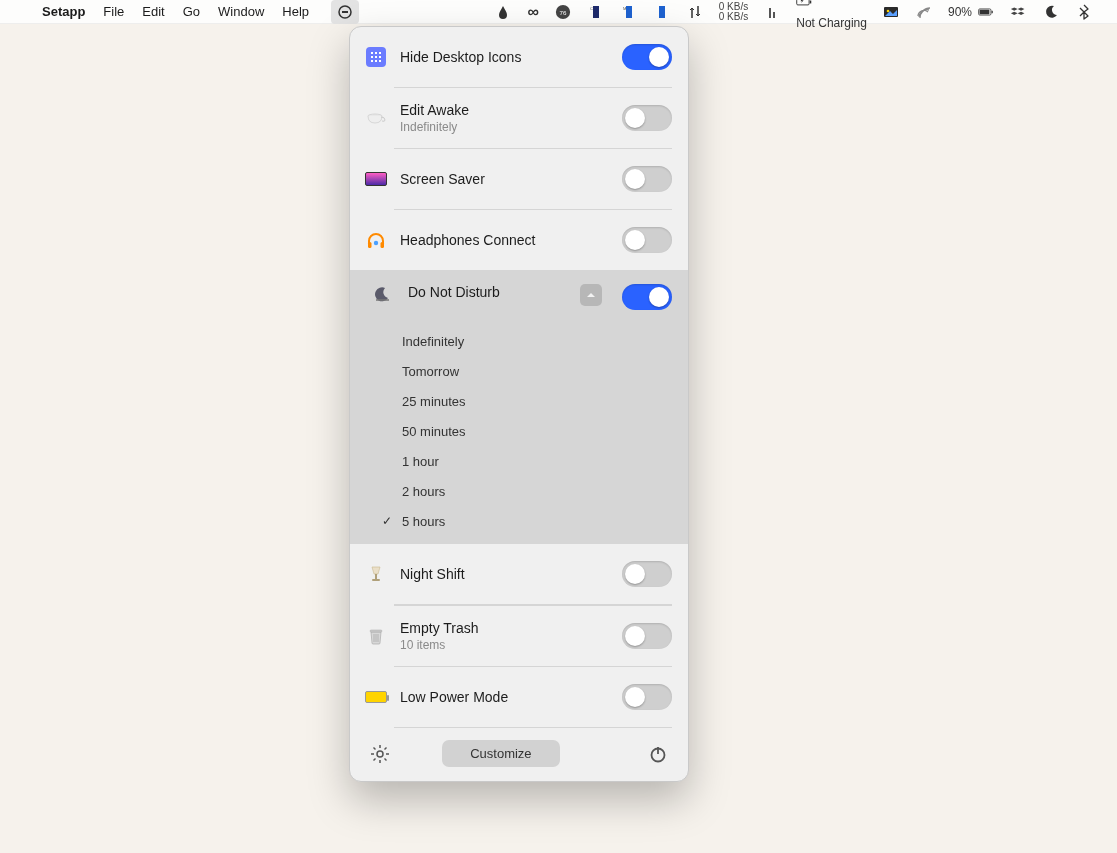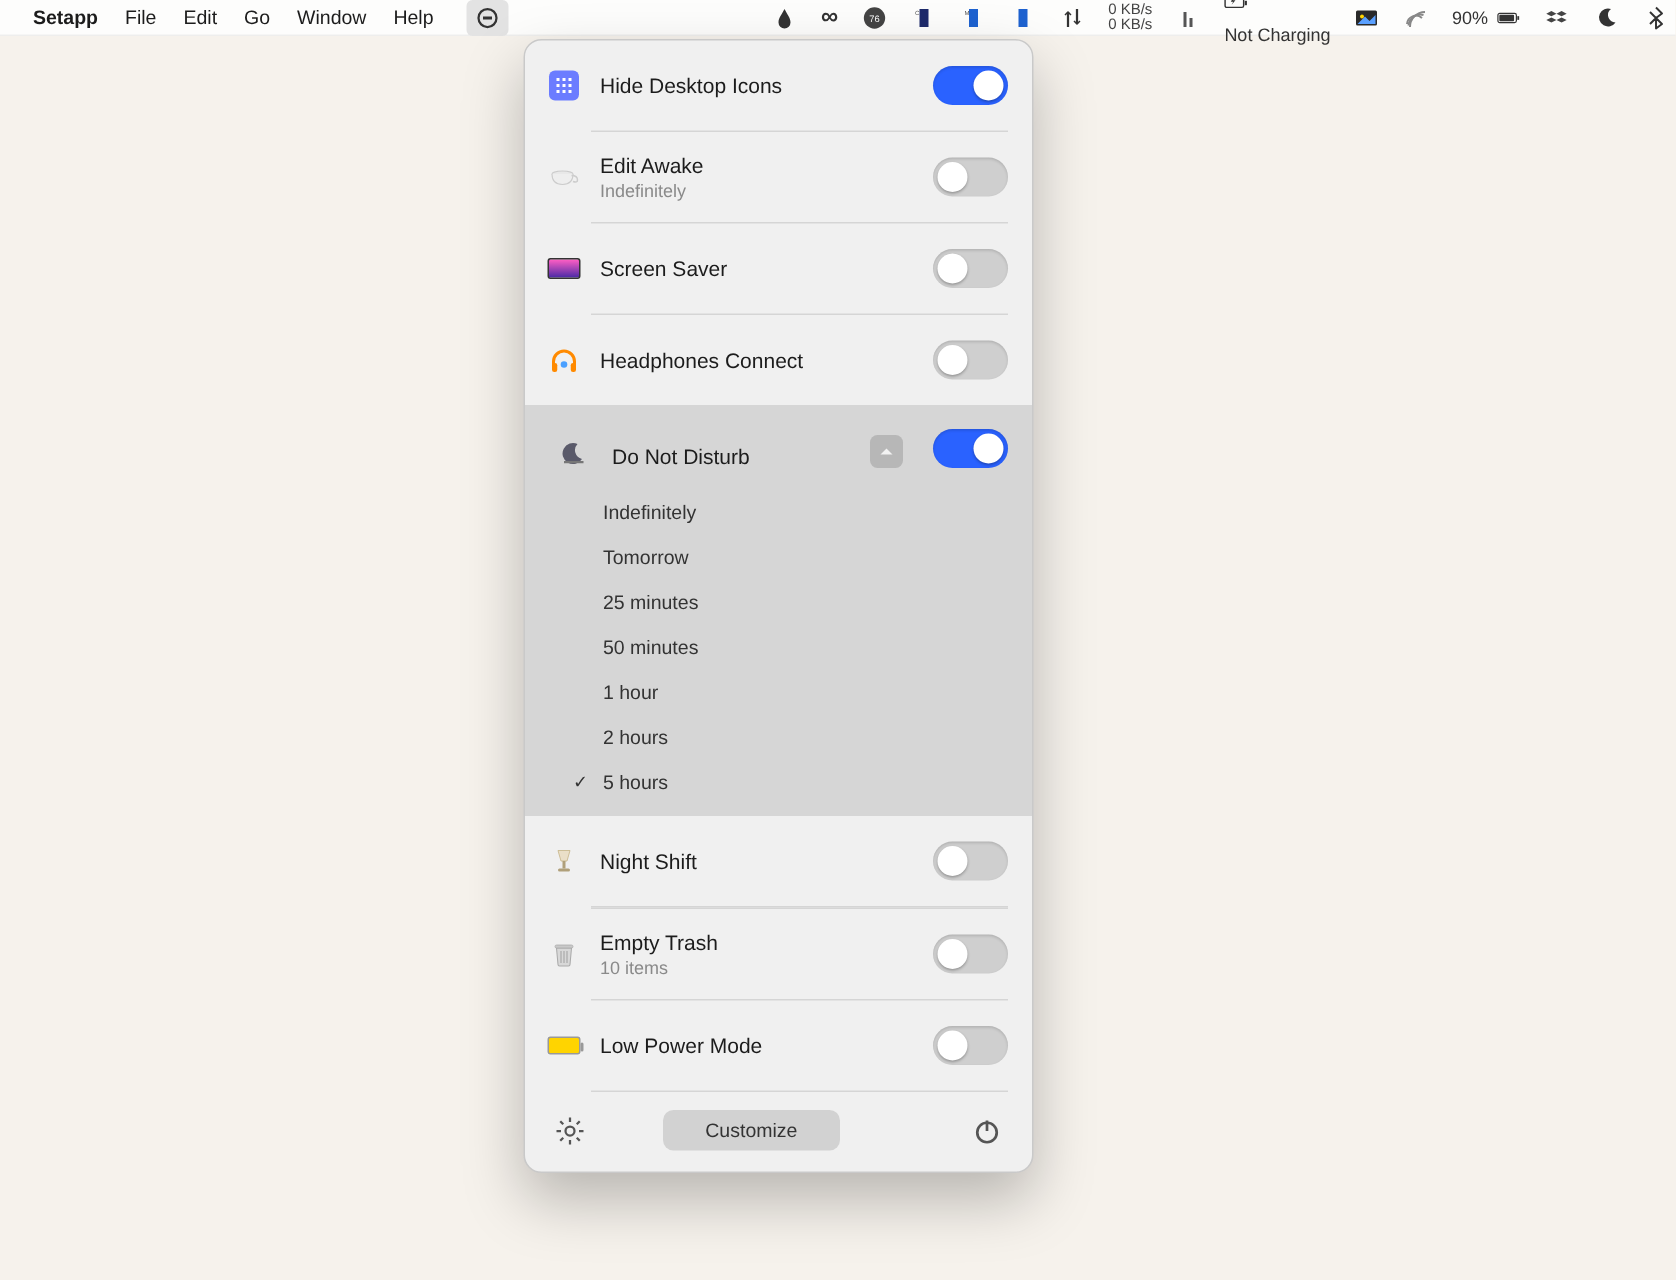--- a/index.html
+++ b/index.html
@@ -12,21 +12,21 @@
   }
 
   
   .menubar {
     position: absolute;
     top: 0; left: 0; right: 0;
     height: 24px;
     background: #fdfdfc;
     display: flex;
     align-items: center;
-    padding: 0 4px;
+    padding: 0 24px;
     border-bottom: 1px solid rgba(0,0,0,0.06);
     gap: 0;
   }
   .menubar-left { display: flex; align-items: center; gap: 18px; }
   .menubar-left .apple { font-size: 15px; color: #000; }
   .menubar-left .item { font-size: 13px; color: #1c1c1c; cursor: default; }
   .menubar-left .item.bold { font-weight: 700; }
 
   .menubar-right {
     margin-left: auto;
@@ -100,21 +100,21 @@
     background: #fff;
     box-shadow: 0 1px 2px rgba(0,0,0,0.3);
     transition: none;
   }
   .toggle.on { background: #2a62ff; }
   .toggle.on .knob { left: auto; right: 3px; }
 
   
   .dnd-block { background: #d6d6d6; }
   .dnd-header {
-    display: flex; align-items: flex-end;
+    display: flex; align-items: flex-start;
     padding: 14px 16px 14px 22px;
     min-height: 56px; gap:10px;
   }
   .dnd-header .icon-slot { width:20px;height:20px;margin-right:6px;font-size:16px;display:flex;align-items:center;justify-content:center; }
   .dnd-header .title { flex:1; font-size:14px; }
   .dnd-header .collapse-btn {
     width:22px;height:22px;border-radius:5px;background:#b7b7b7;
     display:flex;align-items:center;justify-content:center;margin-right:10px;
     cursor:pointer;
   }

